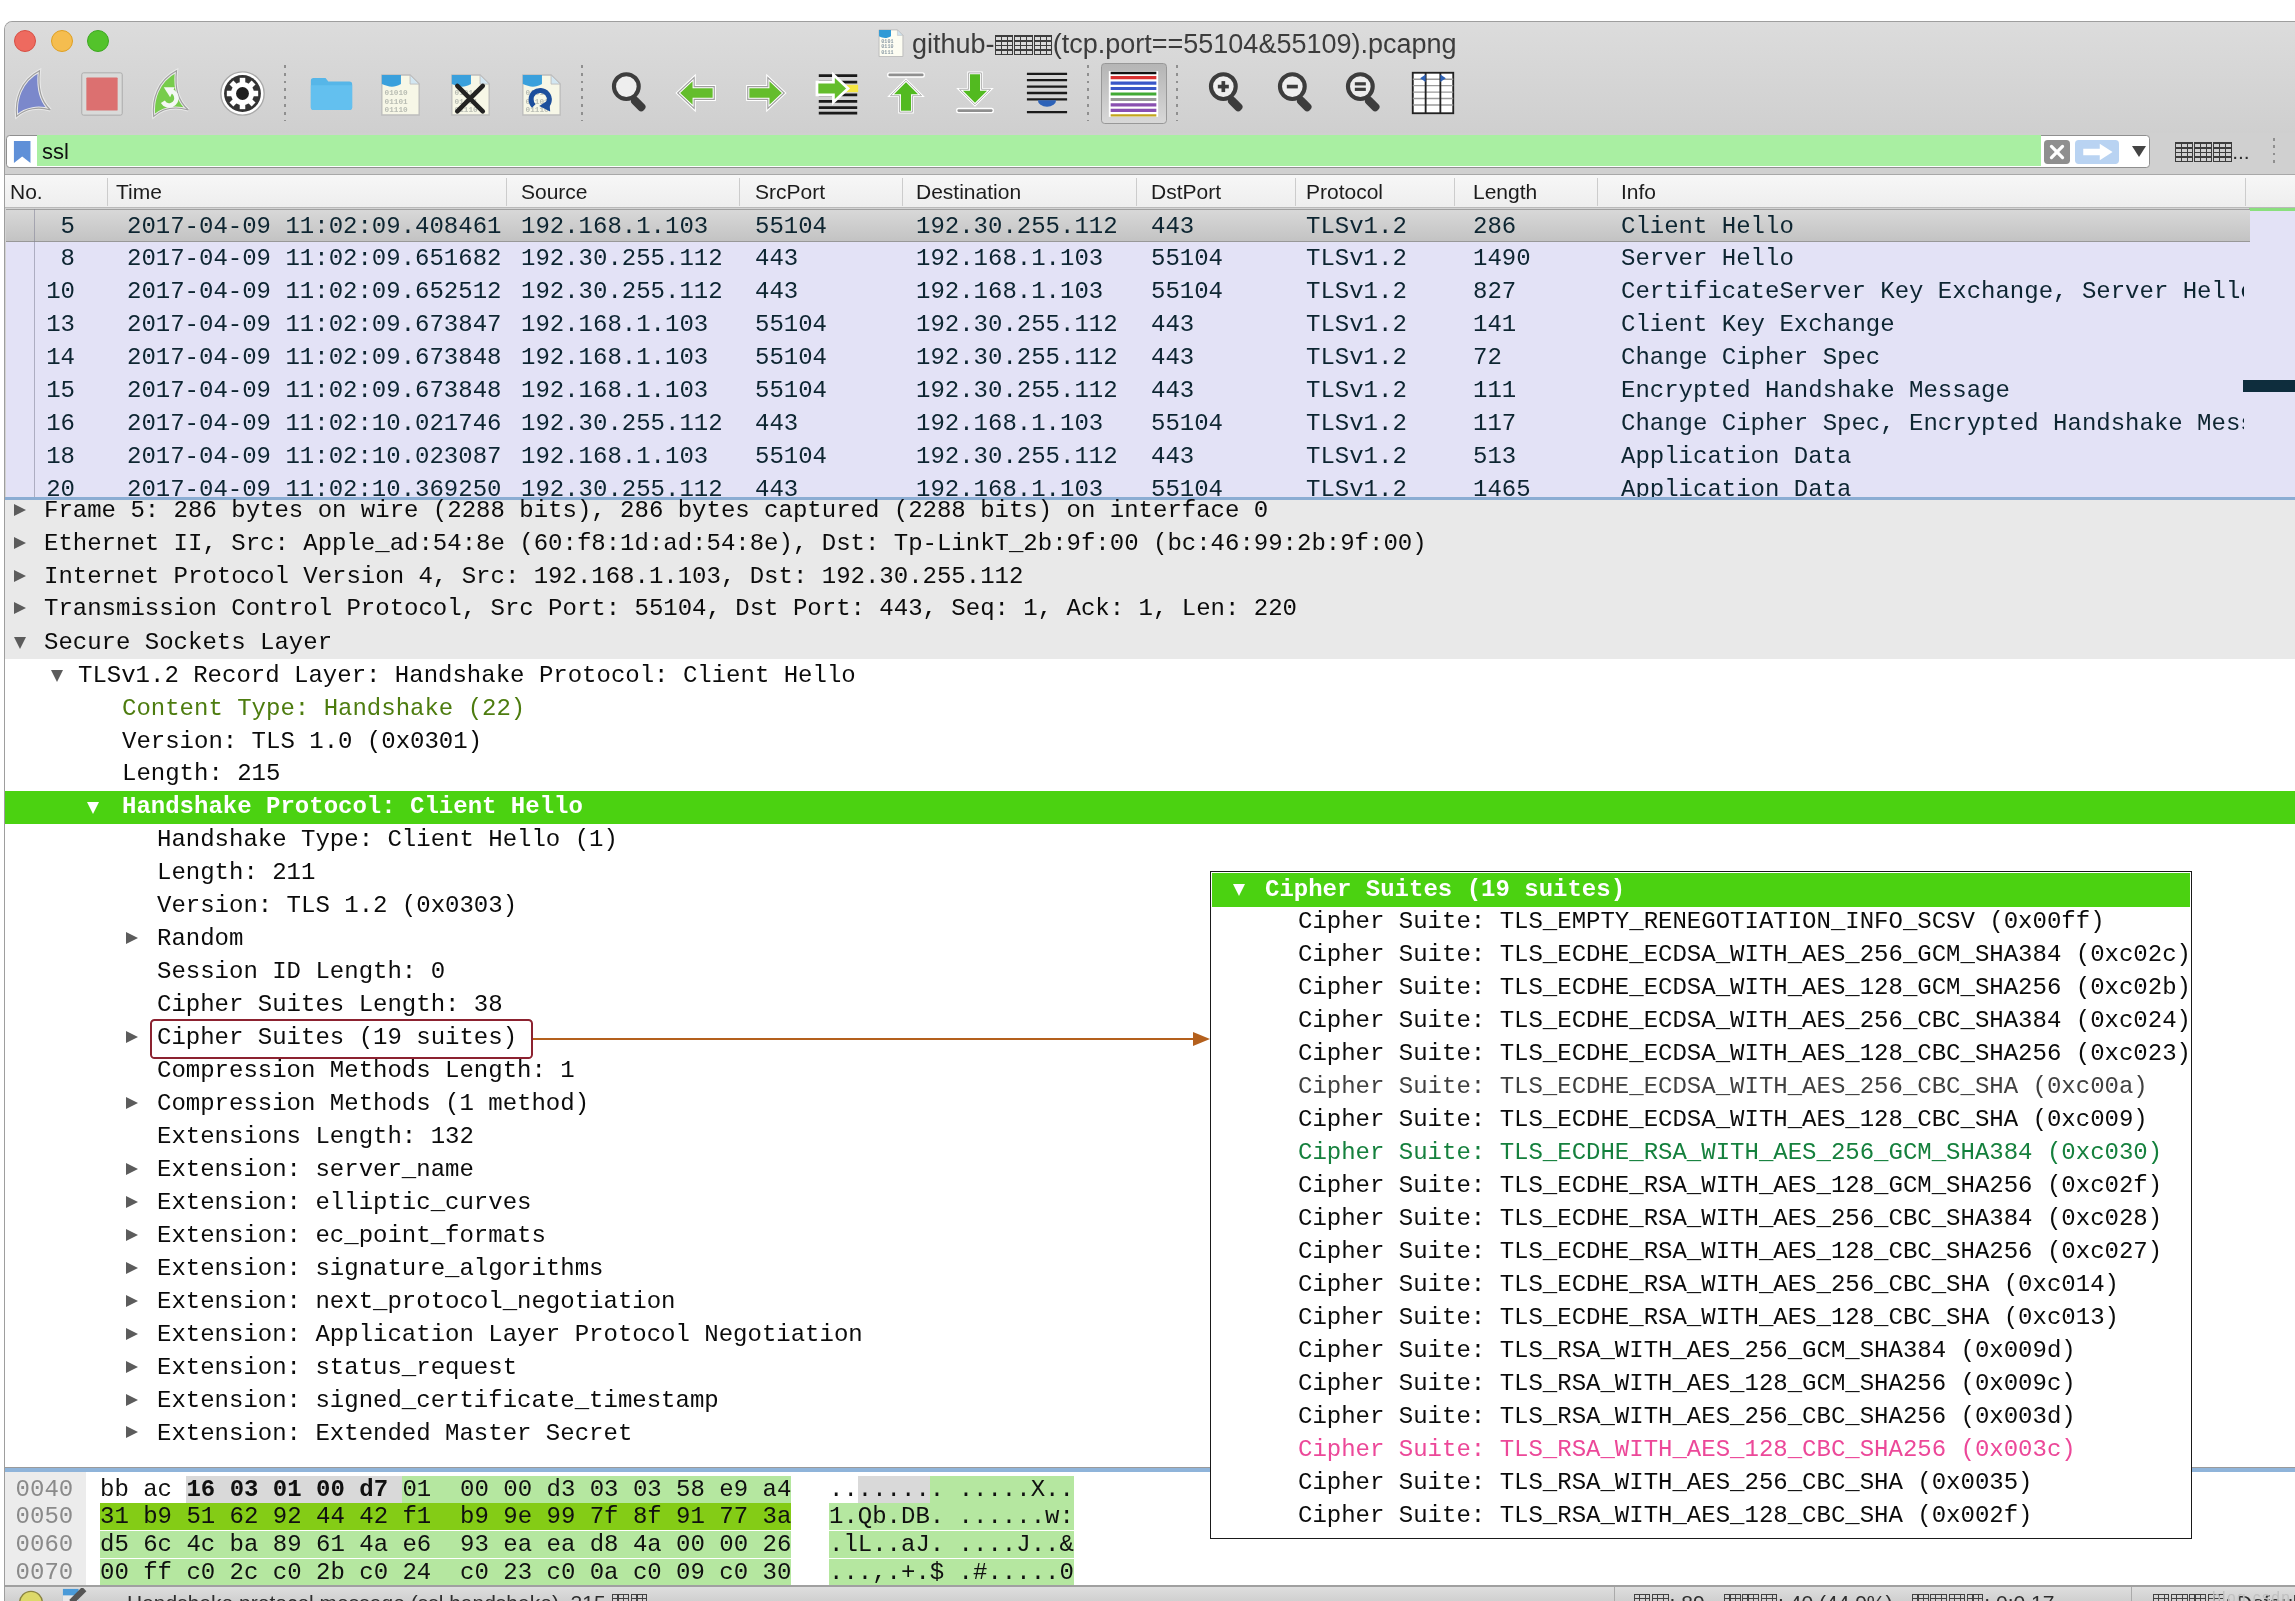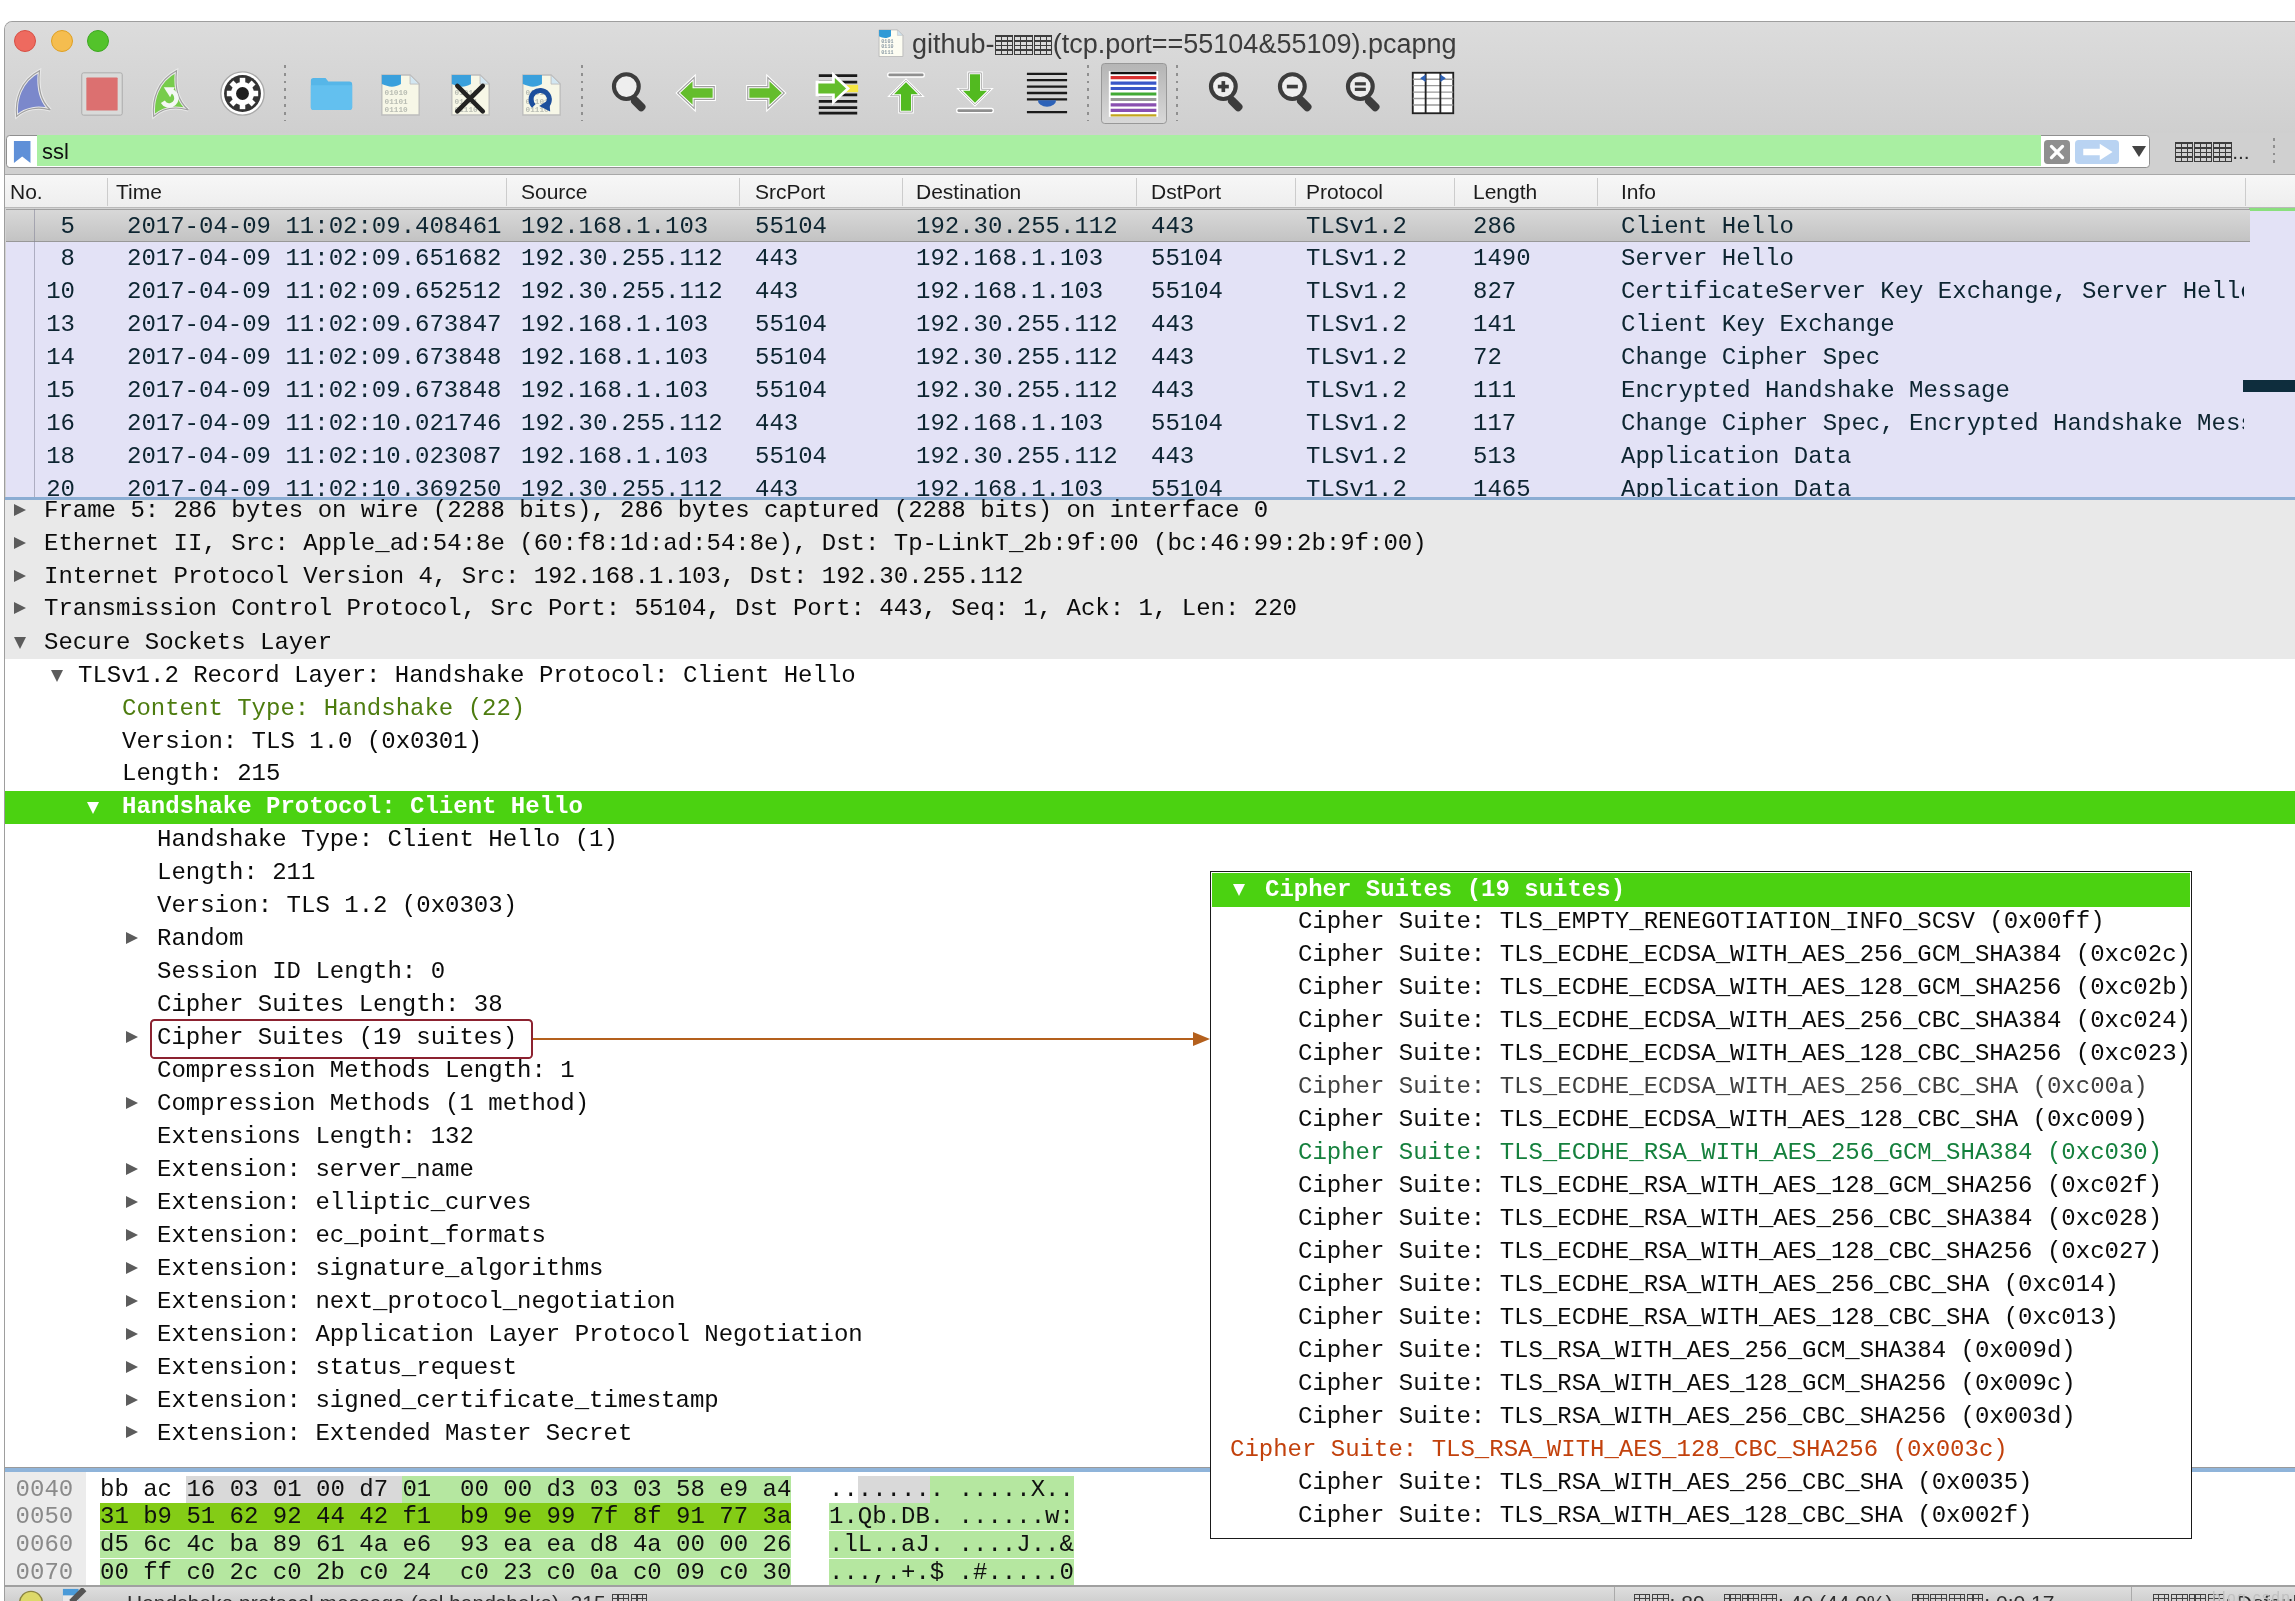--- a/index.html
+++ b/index.html
@@ -334,29 +334,29 @@
 <div class="abs mono pre" style="left:1298px;top:1106px;color:#0b0b0b;z-index:32;">Cipher Suite: TLS_ECDHE_ECDSA_WITH_AES_128_CBC_SHA (0xc009)</div>
 <div class="abs mono pre" style="left:1298px;top:1139px;color:#15803d;z-index:32;">Cipher Suite: TLS_ECDHE_RSA_WITH_AES_256_GCM_SHA384 (0xc030)</div>
 <div class="abs mono pre" style="left:1298px;top:1172px;color:#0b0b0b;z-index:32;">Cipher Suite: TLS_ECDHE_RSA_WITH_AES_128_GCM_SHA256 (0xc02f)</div>
 <div class="abs mono pre" style="left:1298px;top:1205px;color:#0b0b0b;z-index:32;">Cipher Suite: TLS_ECDHE_RSA_WITH_AES_256_CBC_SHA384 (0xc028)</div>
 <div class="abs mono pre" style="left:1298px;top:1238px;color:#0b0b0b;z-index:32;">Cipher Suite: TLS_ECDHE_RSA_WITH_AES_128_CBC_SHA256 (0xc027)</div>
 <div class="abs mono pre" style="left:1298px;top:1271px;color:#0b0b0b;z-index:32;">Cipher Suite: TLS_ECDHE_RSA_WITH_AES_256_CBC_SHA (0xc014)</div>
 <div class="abs mono pre" style="left:1298px;top:1304px;color:#0b0b0b;z-index:32;">Cipher Suite: TLS_ECDHE_RSA_WITH_AES_128_CBC_SHA (0xc013)</div>
 <div class="abs mono pre" style="left:1298px;top:1337px;color:#0b0b0b;z-index:32;">Cipher Suite: TLS_RSA_WITH_AES_256_GCM_SHA384 (0x009d)</div>
 <div class="abs mono pre" style="left:1298px;top:1370px;color:#0b0b0b;z-index:32;">Cipher Suite: TLS_RSA_WITH_AES_128_GCM_SHA256 (0x009c)</div>
 <div class="abs mono pre" style="left:1298px;top:1403px;color:#0b0b0b;z-index:32;">Cipher Suite: TLS_RSA_WITH_AES_256_CBC_SHA256 (0x003d)</div>
-<div class="abs mono pre" style="left:1230px;top:1436px;color:#c2410c;z-index:32;">Cipher Suite: TLS_RSA_WITH_AES_128_CBC_SHA256 (0x003c)</div>
+<div class="abs mono pre" style="left:1298px;top:1436px;color:#ec4899;z-index:32;">Cipher Suite: TLS_RSA_WITH_AES_128_CBC_SHA256 (0x003c)</div>
 <div class="abs mono pre" style="left:1298px;top:1469px;color:#0b0b0b;z-index:32;">Cipher Suite: TLS_RSA_WITH_AES_256_CBC_SHA (0x0035)</div>
 <div class="abs mono pre" style="left:1298px;top:1502px;color:#0b0b0b;z-index:32;">Cipher Suite: TLS_RSA_WITH_AES_128_CBC_SHA (0x002f)</div>
 <div class="abs" style="left:4.6px;top:1467px;width:2334px;height:0.9px;background:#9a9a9a;"></div>
 <div class="abs" style="left:4.6px;top:1468px;width:2334px;height:3.7px;background:#8fb4da;"></div>
 <div class="abs" style="left:4.6px;top:1472px;width:2334px;height:114px;background:#ffffff;"></div>
 <div class="abs" style="left:4.6px;top:1472px;width:81px;height:114px;background:#ececec;"></div>
 <div class="abs mono pre" style="left:15.6px;top:1476px;color:#8a8a8a;">0040</div>
-<div class="abs mono pre" style="left:100px;top:1476px;color:#101010;"><span>bb ac </span><span style="background:#d9d9d9;">16 03 01 00 d7 </span><span style="background:#b5e7a0;">01  00 00 d3 03 03 58 e9 a4</span></div>
+<div class="abs mono pre" style="left:100px;top:1476px;color:#101010;"><span>bb ac </span><span style="background:#d9d9d9;font-weight:bold;">16 03 01 00 d7 </span><span style="background:#b5e7a0;">01  00 00 d3 03 03 58 e9 a4</span></div>
 <div class="abs mono pre" style="left:829px;top:1476px;color:#101010;"><span>..</span><span style="background:#d9d9d9;">.....</span><span style="background:#b5e7a0;">. .....X..</span></div>
 <div class="abs mono pre" style="left:15.6px;top:1503px;color:#8a8a8a;">0050</div>
 <div class="abs mono pre" style="left:100px;top:1503px;color:#101010;"><span style="background:#84cc16;">31 b9 51 62 92 44 42 f1  b9 9e 99 7f 8f 91 77 3a</span></div>
 <div class="abs mono pre" style="left:829px;top:1503px;color:#101010;"><span style="background:#b5e7a0;">1.Qb.DB. ......w:</span></div>
 <div class="abs mono pre" style="left:15.6px;top:1531px;color:#8a8a8a;">0060</div>
 <div class="abs mono pre" style="left:100px;top:1531px;color:#101010;"><span style="background:#b5e7a0;">d5 6c 4c ba 89 61 4a e6  93 ea ea d8 4a 00 00 26</span></div>
 <div class="abs mono pre" style="left:829px;top:1531px;color:#101010;"><span style="background:#b5e7a0;">.lL..aJ. ....J..&amp;</span></div>
 <div class="abs mono pre" style="left:15.6px;top:1559px;color:#8a8a8a;">0070</div>
 <div class="abs mono pre" style="left:100px;top:1559px;color:#101010;"><span style="background:#b5e7a0;">00 ff c0 2c c0 2b c0 24  c0 23 c0 0a c0 09 c0 30</span></div>
 <div class="abs mono pre" style="left:829px;top:1559px;color:#101010;"><span style="background:#b5e7a0;">...,.+.$ .#.....0</span></div>

